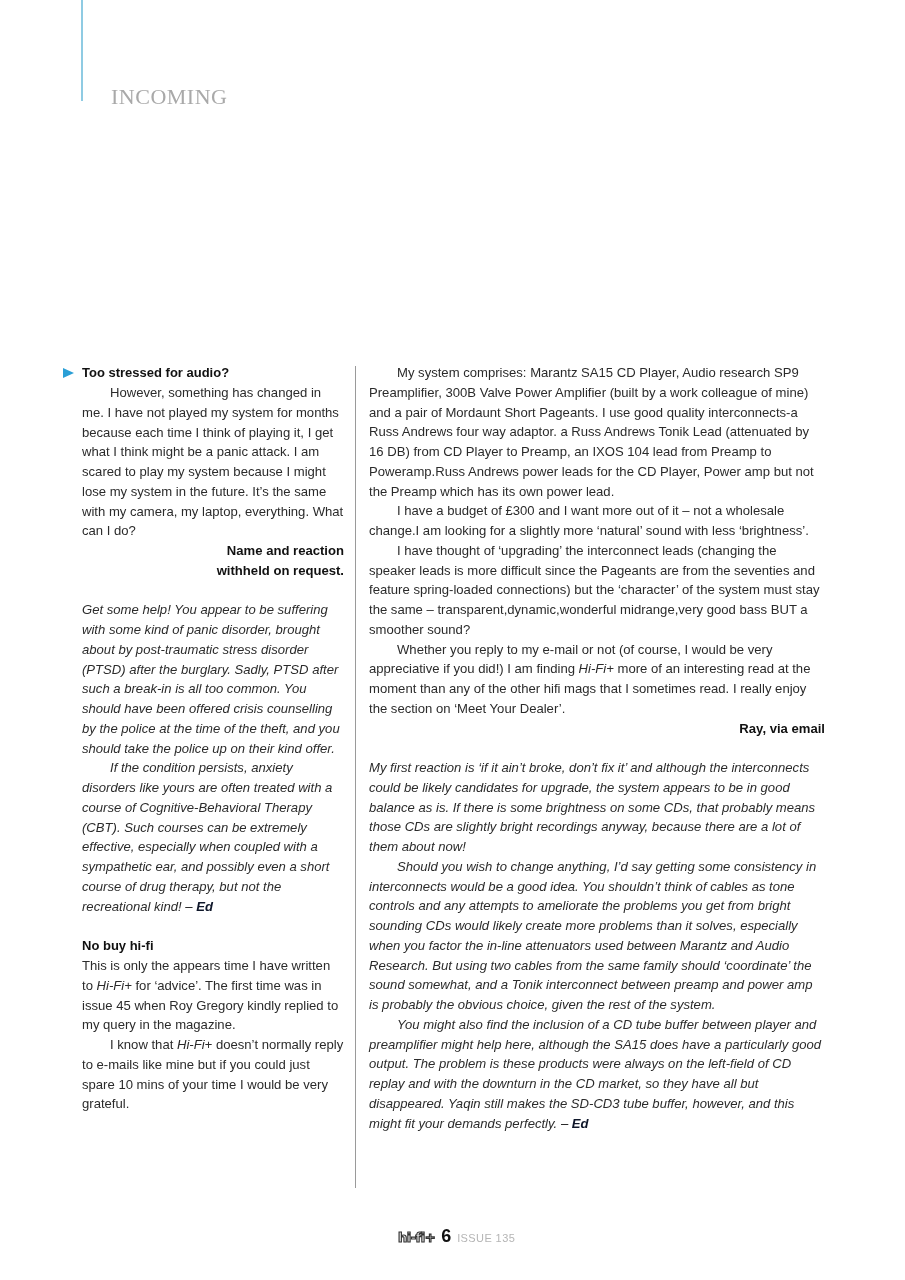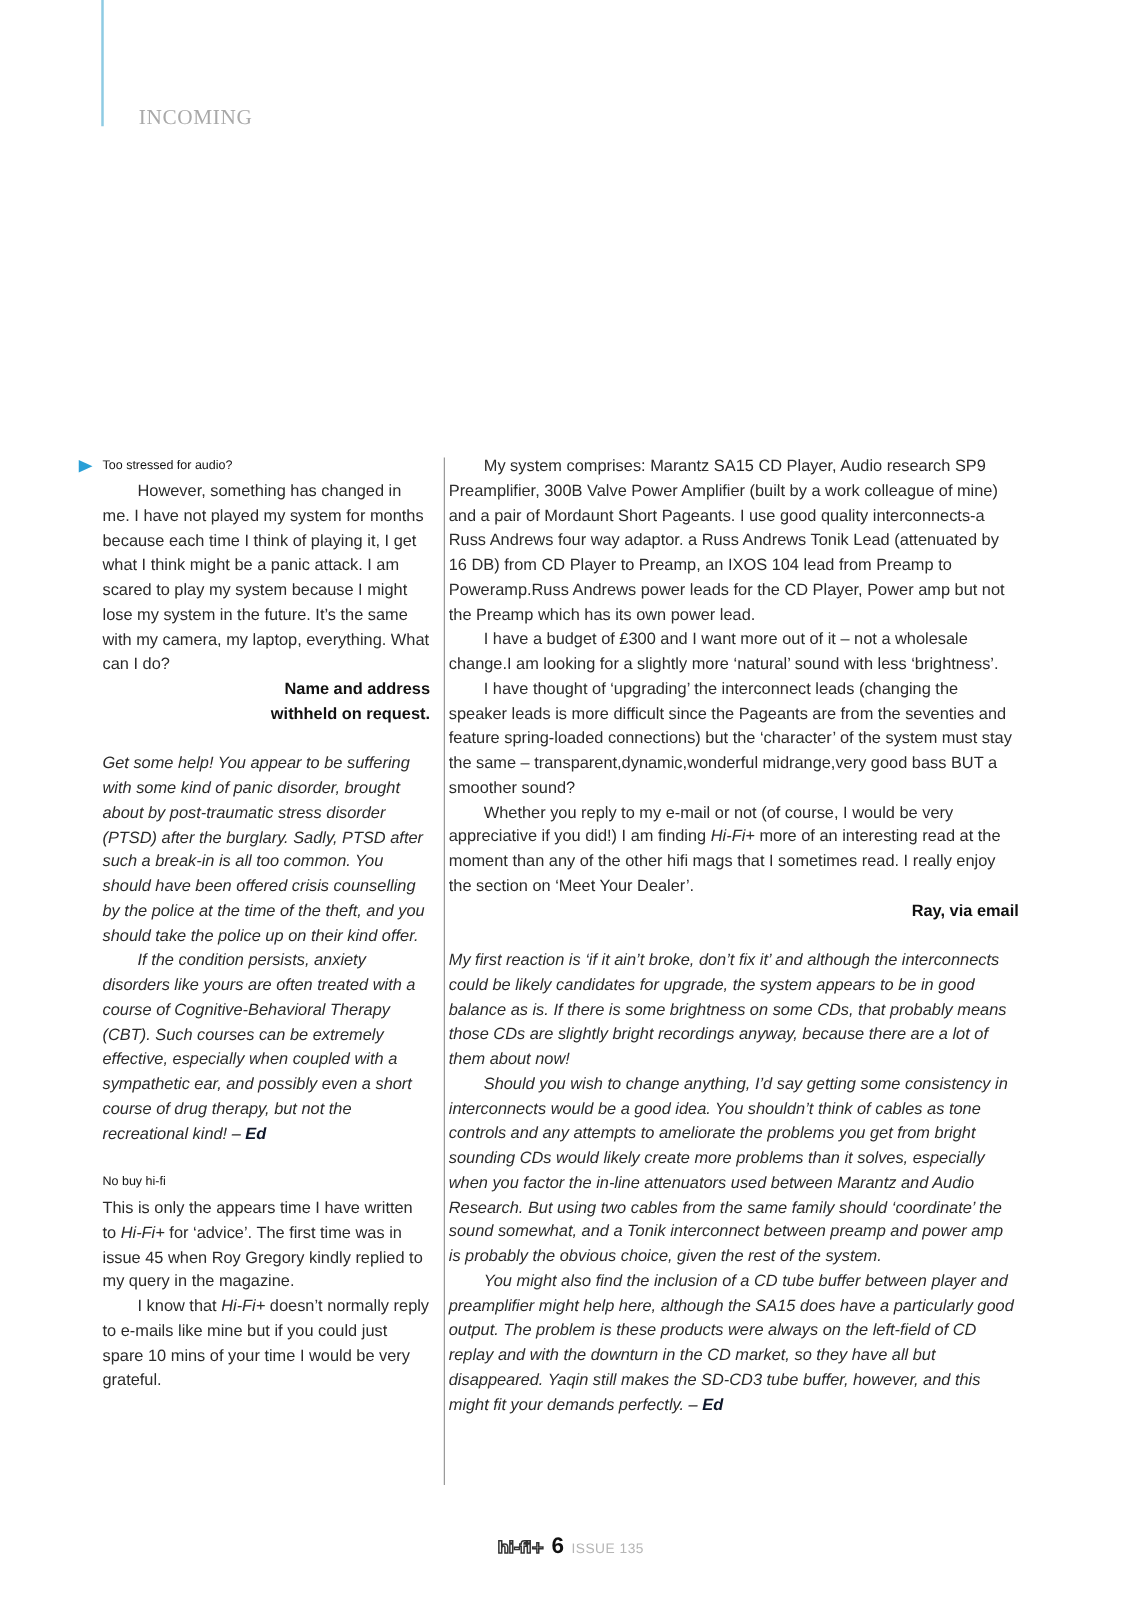--- a/index.html
+++ b/index.html
@@ -6,36 +6,36 @@
     body {
       width: 905px; height: 1280px; position: relative; overflow: hidden;
       font-family: "Liberation Sans", sans-serif; color: #2b2b2b;
     }
     .accent-rule {
       position: absolute; left: 81px; top: 0; width: 2px; height: 101px;
       background: #8fcbe3;
     }
     .section-title {
       position: absolute; left: 111px; top: 84px;
-      font-family: "Liberation Serif", serif; font-size: 17px; letter-spacing: 0.5px;
+      font-family: "Liberation Serif", serif; font-size: 22px; letter-spacing: 0.5px;
       color: #a9a9a9;
     }
     .col {
       position: absolute; font-size: 13.1px; line-height: 19.75px;
     }
     .col-left { left: 82px; top: 363px; width: 262px; }
-    .col-right { left: 359px; top: 363px; width: 456px; }
+    .col-right { left: 369px; top: 363px; width: 456px; }
     .divider {
       position: absolute; left: 355px; top: 366px; width: 1px; height: 822px;
       background: #9a9a9a;
     }
     .col p { margin: 0; }
     .indent { text-indent: 28px; }
     .head {
-      font-weight: normal; font-size: 10px; color: #111; line-height: 20px;
+      font-weight: bold; font-size: 13px; color: #111; line-height: 20px;
       position: relative;
     }
     .arrow {
       position: absolute; left: -19px; top: 5px; width: 0; height: 0;
       border-top: 5.5px solid transparent; border-bottom: 5.5px solid transparent;
       border-left: 11px solid #2a9fd6;
     }
     .sig { text-align: right; font-weight: bold; color: #111; }
     .gap { height: 19.75px; }
     .reply { font-style: italic; }
@@ -59,21 +59,21 @@
 <div class="section-title">INCOMING</div>
 
 <div class="divider"></div>
 
 <div class="col col-left">
   <div class="head">
     <span class="arrow"></span>
     <span>Too stressed for audio?</span>
   </div>
   <p class="indent">However, something has changed in me. I have not played my system for months because each time I think of playing it, I get what I think might be a panic attack. I am scared to play my system because I might lose my system in the future. It’s the same with my camera, my laptop, everything. What can I do?</p>
-  <p class="sig">Name and address</p>
+  <p class="sig">Name and reaction</p>
   <p class="sig">withheld on request.</p>
   <div class="gap"></div>
   <p class="reply">Get some help! You appear to be suffering with some kind of panic disorder, brought about by post-traumatic stress disorder (PTSD) after the burglary. Sadly, PTSD after such a break-in is all too common. You should have been offered crisis counselling by the police at the time of the theft, and you should take the police up on their kind offer.</p>
   <p class="reply indent">
     <span>If the condition persists, anxiety disorders like yours are often treated with a course of Cognitive-Behavioral Therapy (CBT). Such courses can be extremely effective, especially when coupled with a sympathetic ear, and possibly even a short course of drug therapy, but not the recreational kind!   – </span><span class="ed">Ed</span>
   </p>
   <div class="gap"></div>
   <div class="head">No buy hi-fi</div>
   <p>
     <span>This is only the appears time I have written to </span><span class="em">Hi-Fi+</span><span> for ‘advice’. The first time was in issue 45 when Roy Gregory kindly replied to my query in the magazine.</span>

